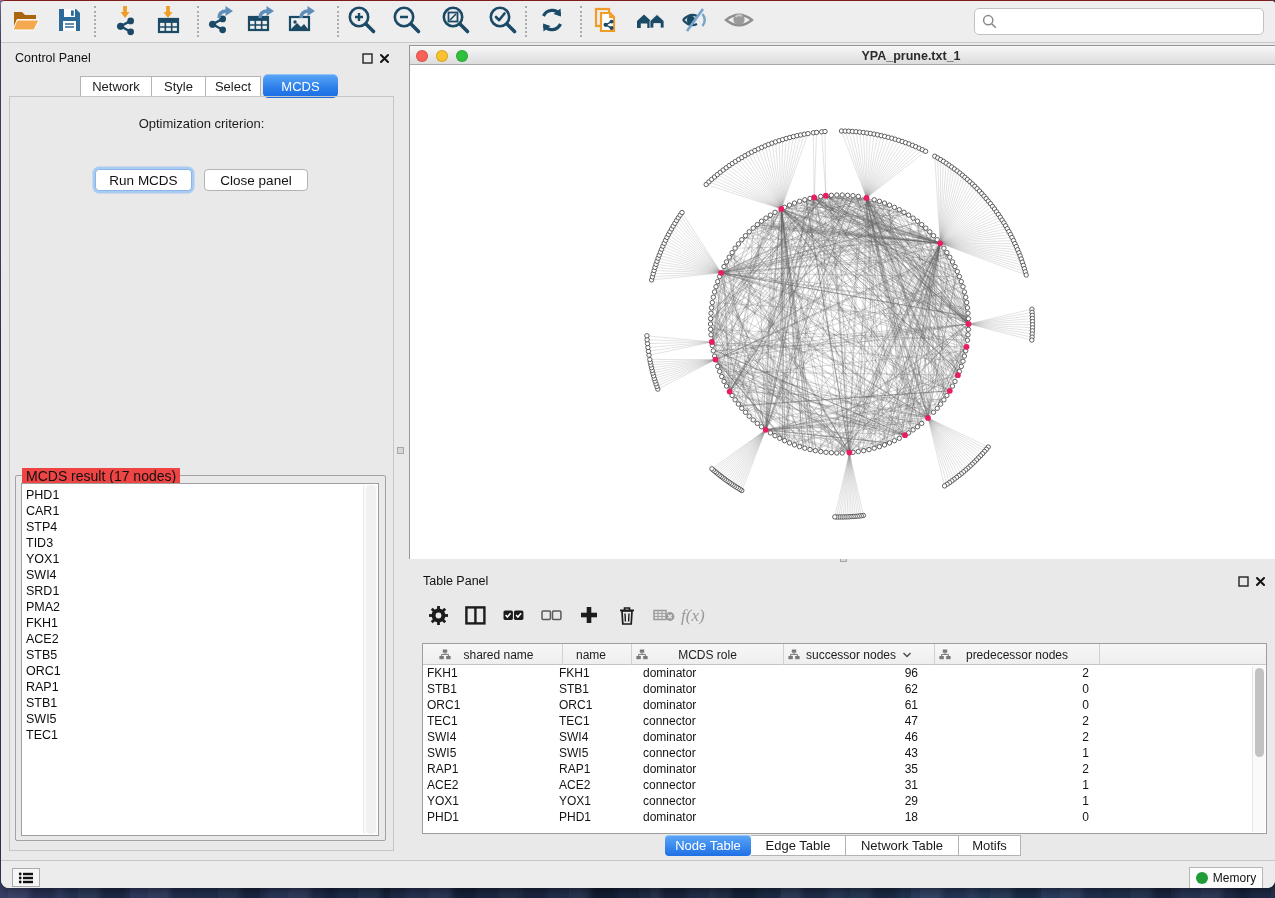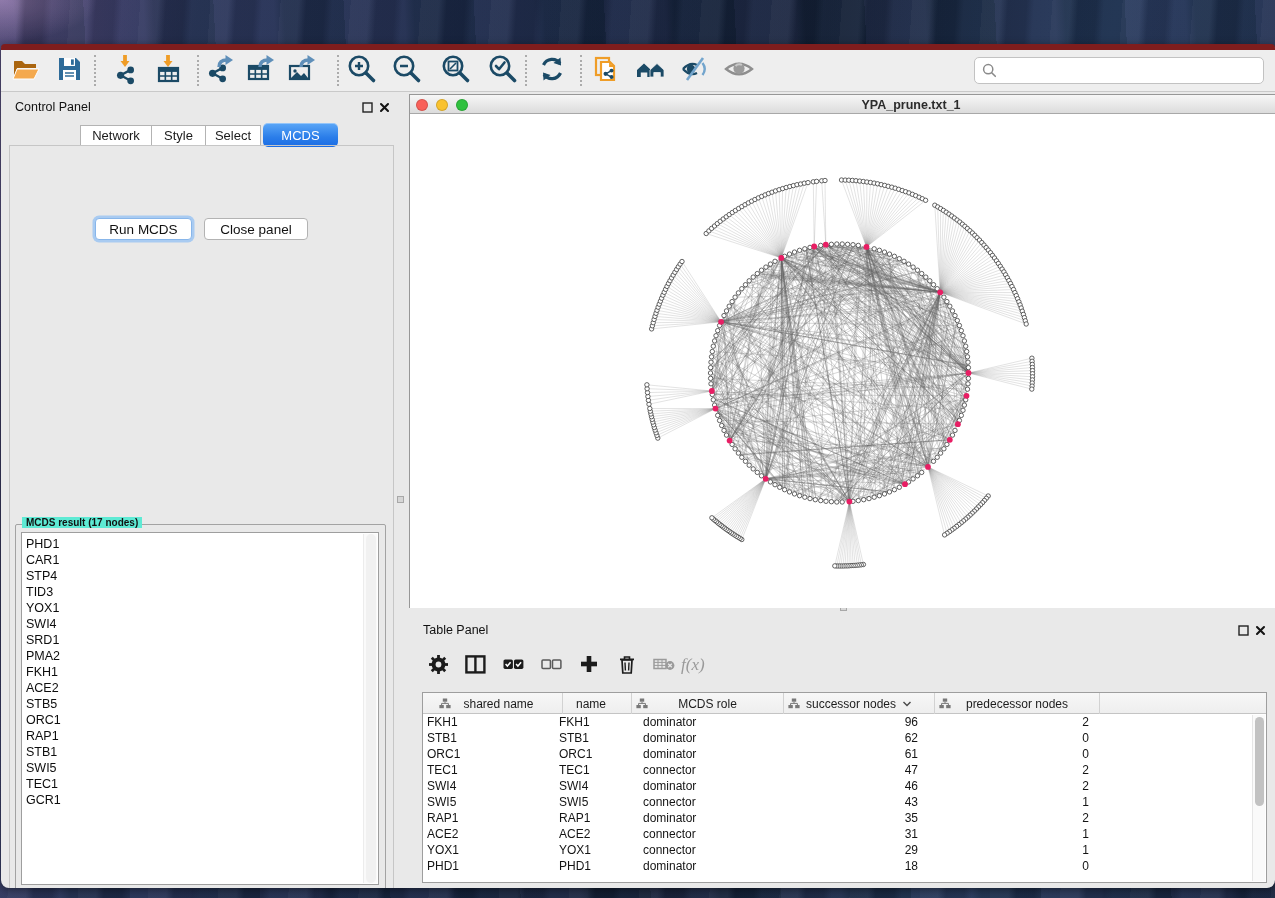--- a/index.html
+++ b/index.html
@@ -14,23 +14,22 @@
   }
   .desktop::after { content:""; position:absolute; inset:0;
     background:
       repeating-linear-gradient(94deg, rgba(255,255,255,0.05) 0 18px, rgba(0,0,0,0.12) 26px 44px, rgba(255,255,255,0.02) 52px 70px),
       repeating-linear-gradient(87deg, rgba(90,80,140,0.10) 0 60px, rgba(10,20,40,0.16) 70px 130px);
   }
 
   
   .app { position:absolute; left:1px; right:0; top:0; bottom:10px;
     background:#e9e9e9; border-radius:4px 4px 8px 8px;
-    border-top:6px solid #7f1d1d; overflow:hidden;
+    border-top:1px solid #7f1d1d; overflow:hidden;
     box-shadow:0 2px 8px rgba(0,0,0,.45);
-    margin-top:44px;
   }
 
   
   .toolbar { position:absolute; left:0; right:0; top:0; height:42px;
     background:#eeeeee; border-bottom:1px solid #c9c9c9; }
   .tb-btn { position:absolute; top:2px; width:38px; height:38px;
     display:flex; align-items:center; justify-content:center; }
   .tb-sep { position:absolute; top:5px; height:31px; width:0;
     border-left:2px dotted #ababab; }
   .searchbox { position:absolute; left:973px; top:7px; width:290px; height:27px;
@@ -62,22 +61,22 @@
     border-radius:4px; background:linear-gradient(#5aa5f7,#2576ea);
     display:flex; flex-direction:column; align-items:center; justify-content:center; gap:1px;
     box-shadow:inset 0 1px 0 rgba(255,255,255,.4); }
   .btn { position:absolute; top:126px; height:22px; background:#fff;
     border:1px solid #b3b3b3; border-radius:4px; font-size:13.5px; color:#111;
     display:flex; align-items:center; justify-content:center;
     font-family:"Liberation Sans",sans-serif; }
   .btn.focused { border:1px solid #88b6ea; box-shadow:0 0 0 2.5px #a9cbf1; }
   .groupbox { position:absolute; left:14px; top:432px; width:371px; height:366px;
     border:1px solid #a3a3a3; border-radius:2px; }
-  .groupbox .legend { position:absolute; left:6px; top:-8px; background:#5eead4;
-    padding:0 4px; font-size:10px; color:#111;font-weight:bold; }
+  .groupbox .legend { position:absolute; left:6px; top:-8px; background:#ef4444;
+    padding:0 4px; font-size:14px; color:#111; }
   .mcds-list { position:absolute; left:5px; top:7px; right:6px; bottom:4px;
     background:#fff; border:1px solid #9e9e9e; overflow:hidden; }
   .mcds-list .items { padding:3px 0 0 4px; font-size:12.5px; color:#0d0d0d; line-height:16px; }
   .mcds-scroll { position:absolute; right:1px; top:1px; bottom:1px; width:14px;
     background:#fafafa; border-left:1px solid #ececec; }
   .mcds-scroll .thumb { position:absolute; left:1.5px; top:0px; width:10px; height:100%;
     background:#f1f1f1; border-radius:5px; }
 
   
   .handle { position:absolute; width:7px; height:7px; background:#d6d6d6; border:1px solid #a8a8a8; }
@@ -320,20 +319,21 @@
           <path d="M2,2 L9,9 M9,2 L2,9" stroke="#151515" stroke-width="2.1" stroke-linecap="round"></path>
         </svg>
     </div>
     <div class="cp-tabs" id="cp-tabs">
         <div class="cp-tab" style="width:72px">Network</div>
         <div class="cp-tab" style="width:54px">Style</div>
         <div class="cp-tab" style="width:55px">Select</div>
         <div class="cp-tab sel" style="width:75px">MCDS</div>
       </div>
     <div class="cp-content"></div>
+    <div class="opt-label">Optimization criterion:</div>
     <div class="btn focused" style="left:94px; width:97px;">Run MCDS</div>
     <div class="btn" style="left:203px; width:104px;">Close panel</div>
 
     <div class="groupbox">
       <div class="legend">MCDS result (17 nodes)</div>
       <div class="mcds-list">
         <div class="items" id="mcds-items">
             <div>PHD1</div>
             <div>CAR1</div>
             <div>STP4</div>
@@ -343,21 +343,20 @@
             <div>SRD1</div>
             <div>PMA2</div>
             <div>FKH1</div>
             <div>ACE2</div>
             <div>STB5</div>
             <div>ORC1</div>
             <div>RAP1</div>
             <div>STB1</div>
             <div>SWI5</div>
             <div>TEC1</div>
-            <div>GCR1</div>
           </div>
         <div class="mcds-scroll">
             <div class="thumb"></div>
           </div>
       </div>
     </div>
   </div>
 
   <div class="handle" style="left:396px; top:446px;"></div>
   <div class="handle" style="left:839px; top:554px;"></div>
@@ -1726,20 +1725,26 @@
      <div class="dt-cell" style="left:220px">dominator</div>
      <div class="dt-cell" style="left:361px;width:134px;text-align:right">18</div>
      <div class="dt-cell" style="left:512px;width:154px;text-align:right">0</div>
    </div>
         </div>
       <div class="dt-scroll">
           <div class="thumb"></div>
         </div>
     </div>
 
+    <div class="tp-tabs" id="tp-tabs">
+        <div class="tp-tab sel" style="width:86px">Node Table</div>
+        <div class="tp-tab" style="width:95px">Edge Table</div>
+        <div class="tp-tab" style="width:113px">Network Table</div>
+        <div class="tp-tab" style="width:62px">Motifs</div>
+      </div>
   </div>
 
   <div class="statusbar">
     <div class="sb-left-btn">
       <svg width="16" height="14" viewBox="0 0 16 14">
         <circle cx="2.2" cy="3" r="1.4" fill="#111"></circle>
           <rect x="5" y="1.8" width="10" height="2.4" fill="#111"></rect>
         <circle cx="2.2" cy="7" r="1.4" fill="#111"></circle>
           <rect x="5" y="5.8" width="10" height="2.4" fill="#111"></rect>
         <circle cx="2.2" cy="11" r="1.4" fill="#111"></circle>

